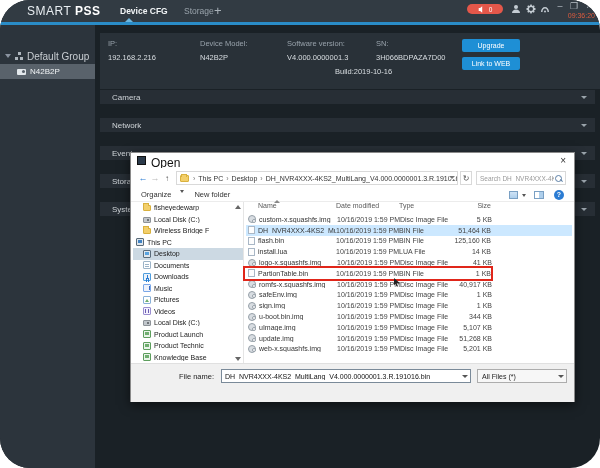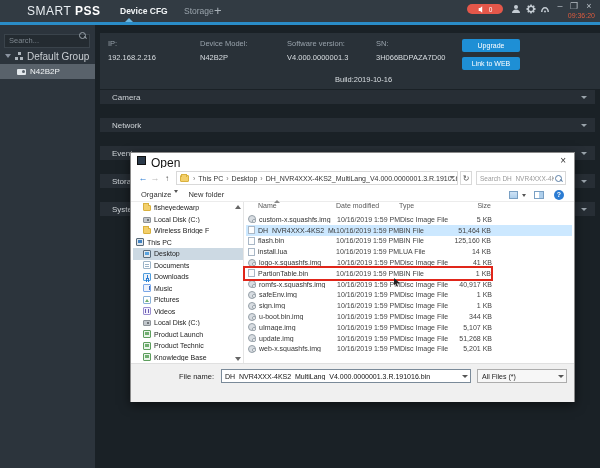--- a/index.html
+++ b/index.html
@@ -1,18 +1,18 @@
 <!DOCTYPE html>
 <html><head>
 <meta charset="utf-8">
 <style>
   * { margin:0; padding:0; box-sizing:border-box; }
   html,body { width:600px; height:468px; }
   body { font-family:"Liberation Sans", sans-serif; }
-  #screen { position:relative; width:600px; height:468px; background:#1a2126; overflow:hidden; }
+  #screen { position:relative; width:600px; height:468px; background:#1a2126; overflow:hidden;border-radius:30px; }
 
   
   .topbar { position:absolute; left:0; top:0; width:600px; height:22px; background:#323b43; }
   .blueline { position:absolute; left:0; top:22px; width:600px; height:3px; background:#2a8cc7; }
   .logo { position:absolute; left:27px; top:4px; color:#e8edf1; font-size:12px; letter-spacing:.5px; }
   .logo b { font-weight:bold; color:#ffffff; }
   .tab { position:absolute; top:6px; font-size:8.5px; color:#99a3ab; cursor:default;margin-left:12px; }
   .tab.active { color:#f2f5f7; font-weight:bold; }
   .tab-tri { position:absolute; left:125px; top:18px; width:0; height:0;
              border-left:4px solid transparent; border-right:4px solid transparent;
@@ -78,21 +78,21 @@
   .addr-fold { width:9px; height:7px; margin:0 2px 0 3px; background:#f3cf6a; border:1px solid #d9b13e; border-radius:1px; position:relative; flex:0 0 auto; }
   .addr-fold::before { content:""; position:absolute; left:0; top:-2px; width:4px; height:2px; background:#f3cf6a; border:1px solid #d9b13e; border-bottom:none; }
   .addr-dd { position:absolute; right:2px; top:4px; width:0; height:0; border-left:3px solid transparent; border-right:3px solid transparent; border-top:3.5px solid #777; background:#fff; }
   .refresh-btn { width:12px; height:14px; margin-left:2px; border:1px solid #d9d9d9; color:#555; font-size:8px; text-align:center; line-height:13px; }
   .dlg-search { position:relative; margin-left:4px; width:90px; height:14px; border:1px solid #d9d9d9; }
   .dlg-search-text { position:absolute; left:3px; top:3px; width:74px; color:#9a9a9a; font-size:6.5px; white-space:nowrap; overflow:hidden; }
   .dlg-search .mag::before { border-color:#5b7fa6; }
   .dlg-search .mag::after { background:#5b7fa6; }
 
   .tool-row { position:absolute; left:0; top:35px; width:100%; height:14px; background:#fff; border-bottom:1px solid #ececec; display:flex; align-items:center; }
-  .tool-item { font-size:7.5px; color:#333; margin-left:10px; display:flex; align-items:flex-start; gap:3px; }
+  .tool-item { font-size:7.5px; color:#333; margin-left:10px; display:flex; align-items:flex-start; gap:9px; }
   .dd-tri { width:0; height:0; border-left:2.5px solid transparent; border-right:2.5px solid transparent; border-top:3px solid #555; }
   .view-ico { position:absolute; right:56px; top:3px; width:9px; height:8px; border:1px solid #7aa0c4; background:linear-gradient(#cfe3f5,#aecfec); }
   .view-dd { position:absolute; right:48px; top:6px; }
   .prev-ico { position:absolute; right:30px; top:3px; width:10px; height:8px; border:1px solid #7aa0c4; background:#fff; }
   .prev-ico::after { content:""; position:absolute; right:0; top:0; width:4px; height:6px; background:#aecfec; }
   .help-ico { position:absolute; right:10px; top:2px; width:10px; height:10px; border-radius:50%; background:#2b7cd3; color:#fff; font-size:7px; font-weight:bold; text-align:center; line-height:10px; }
 
   .dlg-body { position:absolute; left:0; top:49px; width:100%; height:161px; background:#fff; }
   .treepane { position:absolute; left:2px; top:0; width:110px; height:161px; overflow:hidden; }
   .tree-item { height:11.5px; display:flex; align-items:center; white-space:nowrap; padding-left:10px; }
@@ -195,43 +195,39 @@
         </svg>
     </div>
     <div class="winbtn" style="left:554px;">–</div>
     <div class="winbtn" style="left:568px;">❐</div>
     <div class="winbtn" style="left:583px;">×</div>
   </div>
   <div class="blueline"></div>
   <div class="clock">09:36:20</div>
 
   <div class="sidebar">
-    <div class="search-wrap">
-      <input type="text" placeholder="Search..." style="">
-      <div class="mag"></div>
-    </div>
     <div class="grp-row">
       <div class="caret-down"></div>
       <div class="grp-ico"></div>
       <div class="grp-label">Default Group</div>
     </div>
     <div class="dev-row">
       <div class="cam-ico"></div>
       <div class="dev-label">N42B2P</div>
     </div>
   </div>
 
   <div class="devpanel">
     <div class="fld-label" style="left:8px; top:6px;">IP:</div>
     <div class="fld-value" style="left:8px; top:20px;">192.168.2.216</div>
     <div class="fld-label" style="left:100px; top:6px;">Device Model:</div>
     <div class="fld-value" style="left:100px; top:20px;">N42B2P</div>
     <div class="fld-label" style="left:187px; top:6px;">Software version:</div>
     <div class="fld-value" style="left:187px; top:20px;">V4.000.0000001.3</div>
-    <div class="fld-value" style="left:187px; top:42px;padding-left:48px;">Build:2019-10-16</div>
+    <div class="fld-value" style="left:187px; top:34px;padding-left:48px;">Build:2019-10-16</div>
     <div class="fld-label" style="left:276px; top:6px;">SN:</div>
     <div class="fld-value" style="left:276px; top:20px;">3H066BDPAZA7D00</div>
     <button class="blue-btn" style="top:6px;">Upgrade</button>
     <button class="blue-btn" style="top:24px;">Link to WEB</button>
   </div>
 
   <div class="section" style="top:90px;">
     <div class="sec-label">Camera</div>
     <div class="sec-chev"></div>
   </div>

